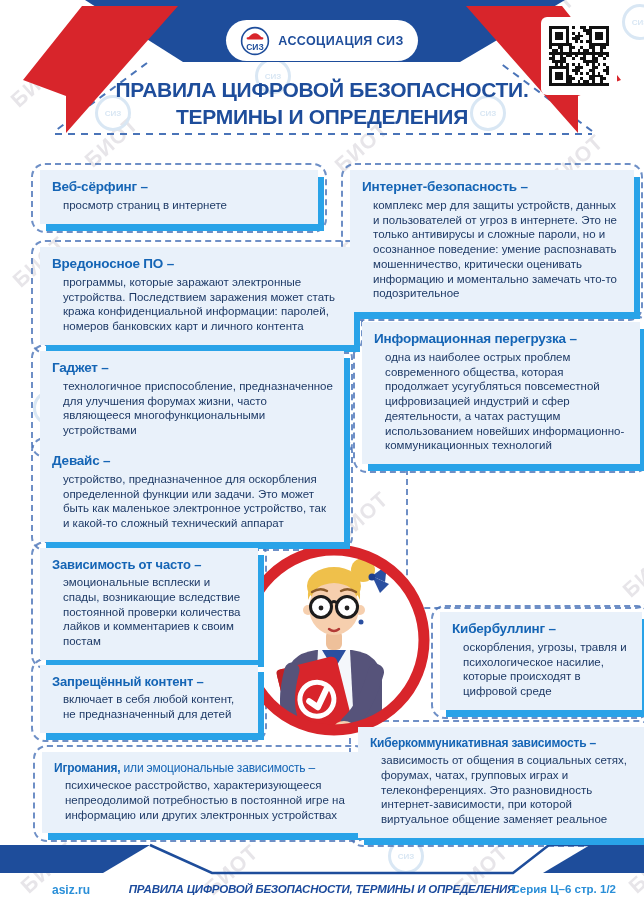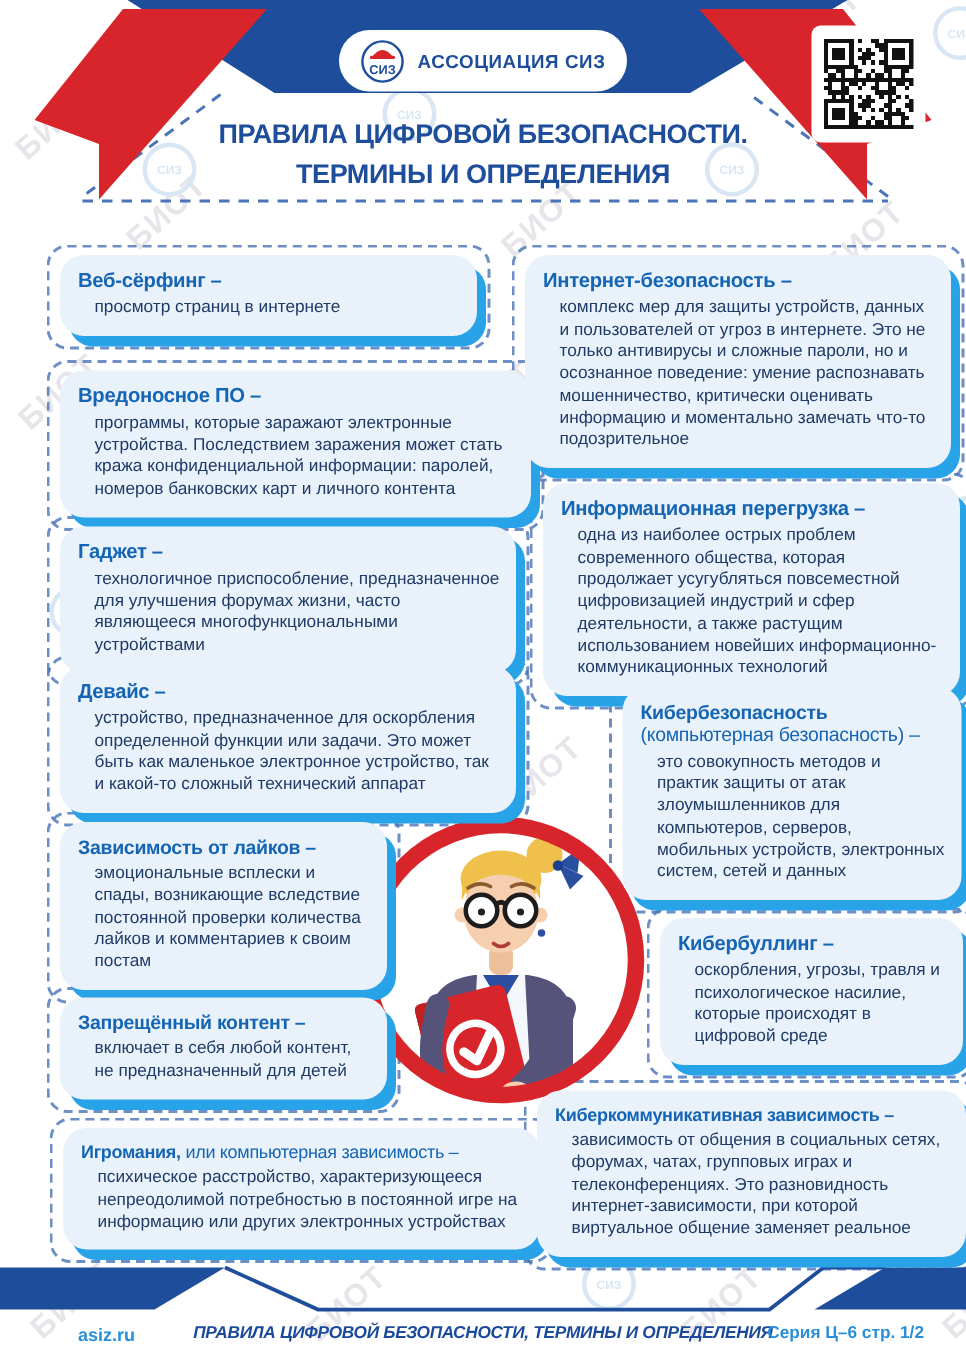--- a/index.html
+++ b/index.html
@@ -10,34 +10,34 @@
   .wm-layer{position:absolute;inset:0;z-index:0;}
   .wm-text{position:absolute;font-weight:bold;font-size:21px;color:#e7e5e9;
            transform:rotate(-42deg);letter-spacing:1px;user-select:none;}
   .wm-logo{position:absolute;width:30px;height:30px;border:3px solid #d9e7f4;border-radius:50%;
            color:#d9e7f4;font-size:8px;font-weight:bold;display:flex;align-items:center;
            justify-content:center;user-select:none;}
 
   
   .hdr-svg{position:absolute;left:0;top:0;z-index:2;}
   .main-title{position:absolute;top:76px;left:0;width:100%;text-align:center;z-index:4;
-              color:#1e4d9b;font-weight:bold;font-size:18px;line-height:27px;letter-spacing:-0.3px;}
+              color:#1e4d9b;font-weight:bold;font-size:21px;line-height:27px;letter-spacing:-0.3px;}
   .logo-pill{position:absolute;left:50%;transform:translateX(-50%);top:20px;width:192px;height:41px;
              background:#fff;border-radius:22px;display:flex;align-items:center;justify-content:center;
              gap:8px;z-index:4;}
   .logo-label{color:#1e4d9b;font-weight:bold;font-size:12.5px;letter-spacing:0.4px;}
   .qr-box{position:absolute;left:541px;top:17px;width:76px;height:78px;background:#fff;border-radius:6px;
           z-index:4;display:flex;align-items:center;justify-content:center;}
 
   
   .dash-layer{position:absolute;inset:0;z-index:1;}
   .dash{position:absolute;border:2px dashed #4a74b8;border-radius:14px;opacity:.8;}
 
   
-  .card{position:absolute;background:#e9f1fa;border-radius:16px;box-shadow:6px 7px 0 #29a3e8;
+  .card{position:absolute;background:#e9f1fa;border-radius:0;box-shadow:6px 7px 0 #29a3e8;
         padding:9px 10px 11px 12px;z-index:3;}
   .card-title{font-weight:bold;color:#1565b5;font-size:13.5px;line-height:1.18;margin-bottom:3px;
               letter-spacing:-0.2px;}
   .card-title .n{font-weight:normal;}
   .card-title .block{display:block;font-weight:normal;}
   .sz-sm .card-title{font-size:13px;}
   .sz-xs .card-title{font-size:12px;}
   .card-body{color:#1e3a66;font-size:11.5px;line-height:1.28;padding-left:11px;}
 
   
@@ -308,48 +308,44 @@
     <div class="card-title"><span>Гаджет –</span></div>
     <div class="card-body">технологичное приспособление, предназначенное для улучшения форумах жизни, часто являющееся многофункциональными устройствами</div>
   </div>
 
   <div class="card" style="left:40px;top:444px;width:282px">
     <div class="card-title"><span>Девайс –</span></div>
     <div class="card-body">устройство, предназначенное для оскорбления определенной функции или задачи. Это может быть как маленькое электронное устройство, так и какой-то сложный технический аппарат</div>
   </div>
 
   <div class="card sz-sm" style="left:40px;top:548px;width:196px">
-    <div class="card-title"><span>Зависимость от лайков –</span></div>
+    <div class="card-title"><span>Зависимость от часто –</span></div>
     <div class="card-body">эмоциональные всплески и спады, возникающие вследствие постоянной проверки количества лайков и комментариев к своим постам</div>
   </div>
 
   <div class="card sz-sm" style="left:40px;top:665px;width:196px">
     <div class="card-title"><span>Запрещённый контент –</span></div>
     <div class="card-body">включает в себя любой контент, не предназначенный для детей</div>
   </div>
 
   <div class="card sz-xs" style="left:42px;top:752px;width:296px">
-    <div class="card-title"><span>Игромания,</span><span class="n"> или компьютерная зависимость –</span></div>
+    <div class="card-title"><span>Игромания,</span><span class="n"> или эмоциональные зависимость –</span></div>
     <div class="card-body">психическое расстройство, характеризующееся непреодолимой потребностью в постоянной игре на информацию или других электронных устройствах</div>
   </div>
 
   <div class="card" style="left:350px;top:170px;width:262px">
     <div class="card-title"><span>Интернет-безопасность –</span></div>
     <div class="card-body">комплекс мер для защиты устройств, данных и пользователей от угроз в интернете. Это не только антивирусы и сложные пароли, но и осознанное поведение: умение распознавать мошенничество, критически оценивать информацию и моментально замечать что-то подозрительное</div>
   </div>
 
   <div class="card" style="left:362px;top:322px;width:256px">
     <div class="card-title"><span>Информационная перегрузка –</span></div>
-    <div class="card-body">одна из наиболее острых проблем современного общества, которая продолжает усугубляться повсеместной цифровизацией индустрий и сфер деятельности, а также растущим использованием новейших информационно-коммуникационных технологий</div>
-  </div>
-
-  <div class="card sz-sm" style="left:415px;top:458px;width:204px">
-    <div class="card-title"><span>Кибербезопасность</span><span class="block">(компьютерная безопасность) –</span></div>
-    <div class="card-body">это совокупность методов и практик защиты от атак злоумышленников для компьютеров, серверов, мобильных устройств, электронных систем, сетей и данных</div>
-  </div>
+    <div class="card-body">одна из наиболее острых проблем современного общества, которая продолжает усугубляться повсеместной цифровизацией индустрий и сфер деятельности, а чатах растущим использованием новейших информационно-коммуникационных технологий</div>
+  </div>
+
 
   <div class="card" style="left:440px;top:612px;width:180px">
     <div class="card-title"><span>Кибербуллинг –</span></div>
     <div class="card-body">оскорбления, угрозы, травля и психологическое насилие, которые происходят в цифровой среде</div>
   </div>
 
   <div class="card sz-xs" style="left:358px;top:727px;width:264px">
     <div class="card-title"><span>Киберкоммуникативная зависимость –</span></div>
     <div class="card-body">зависимость от общения в социальных сетях, форумах, чатах, групповых играх и телеконференциях. Это разновидность интернет-зависимости, при которой виртуальное общение заменяет реальное</div>
   </div>

